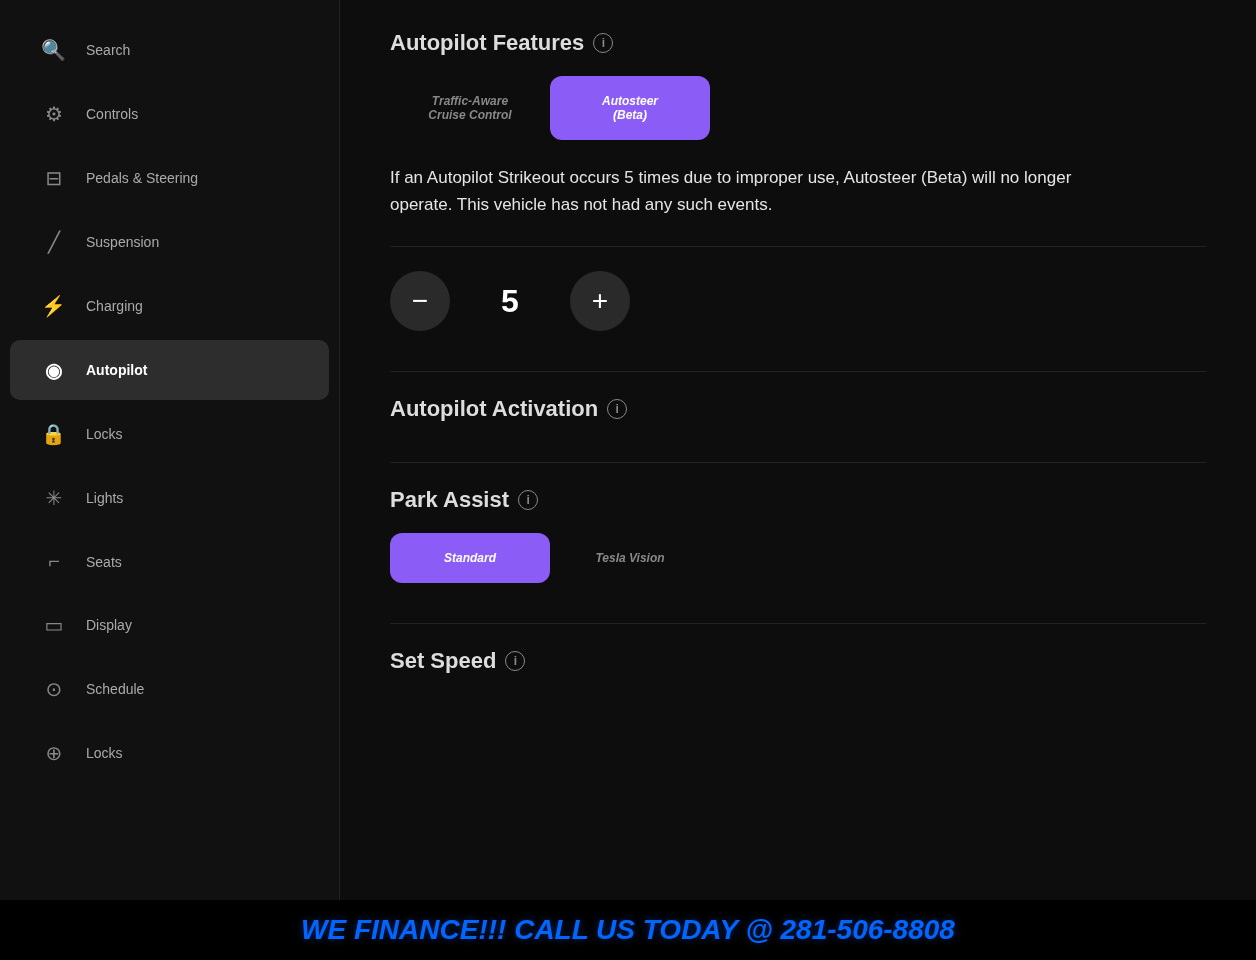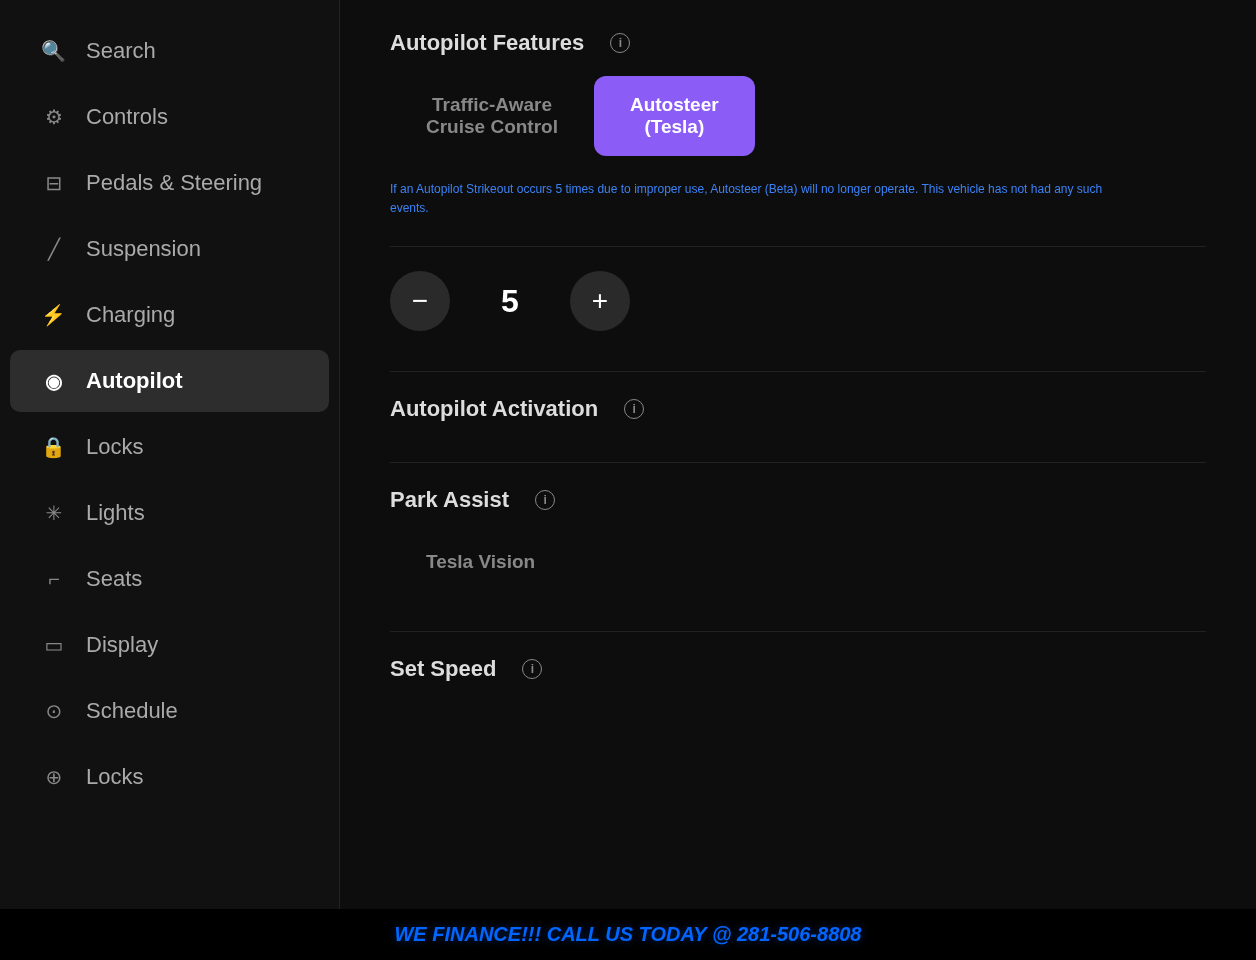--- a/index.html
+++ b/index.html
@@ -54,39 +54,39 @@
       width: 28px;
       text-align: center;
       color: #888;
     }
 
     .sidebar-item.active .icon {
       color: #fff;
     }
 
     .sidebar-item .label {
-      font-size: 22px;
+      font-size: 14px;
     }
 
     
     .main {
       flex: 1;
       padding: 30px 50px;
       overflow-y: auto;
       background: #0d0d0d;
     }
 
     .section-title {
       font-size: 22px;
       font-weight: 600;
       color: #ddd;
       margin-bottom: 20px;
       display: flex;
       align-items: center;
-      gap: 26px;
+      gap: 9px;
     }
 
     .info-icon {
       display: inline-flex;
       align-items: center;
       justify-content: center;
       width: 20px;
       height: 20px;
       border: 1.5px solid #888;
       border-radius: 50%;
@@ -101,36 +101,37 @@
     .toggle-group {
       display: flex;
       gap: 0;
       margin-bottom: 24px;
     }
 
     .toggle-btn {
       padding: 18px 36px;
       border: none;
       cursor: pointer;
-      font-size: 19px;
+      font-size: 12px;
       font-weight: 600;
       border-radius: 12px;
       background: transparent;
       color: #888;
       min-width: 160px;
+      font-style: italic;
     }
 
     .toggle-btn.active {
       background: #8b5cf6;
       color: #fff;
     }
 
     .info-text {
-      font-size: 12px;
-      color: #3b82f6;
+      font-size: 17px;
+      color: #e5e5e5;
       line-height: 1.6;
       margin-bottom: 28px;
       max-width: 720px;
     }
 
     
     .cruise-section {
       margin-bottom: 40px;
     }
 
@@ -183,21 +184,21 @@
       bottom: 0;
       left: 0;
       width: 100%;
       background: #000;
       padding: 14px 20px;
       text-align: center;
       z-index: 100;
     }
 
     .bottom-banner-text {
-      font-size: 20px;
+      font-size: 28px;
       font-weight: 800;
       color: #0066ff;
       font-style: italic;
       text-shadow: 0 0 8px rgba(0,100,255,0.4);
     }
 
     .divider {
       height: 1px;
       background: #222;
       margin: 8px 0 24px 0;
@@ -280,21 +281,21 @@
         <span class="info-icon">i</span>
       </div>
 
       <div class="toggle-group">
         <button class="toggle-btn">
           <span>Traffic-Aware</span><br>
           <span>Cruise Control</span>
         </button>
         <button class="toggle-btn active">
           <span>Autosteer</span><br>
-          <span>(Tesla)</span>
+          <span>(Beta)</span>
         </button>
       </div>
 
       <p class="info-text">If an Autopilot Strikeout occurs 5 times due to improper use, Autosteer (Beta) will no longer operate. This vehicle has not had any such events.</p>
     </section>
 
     <div class="divider"></div>
 
     <section class="cruise-section">
       <div class="distance-control">
@@ -318,20 +319,23 @@
     </section>
 
     <div class="divider"></div>
 
     <section class="park-section">
       <div class="section-title">
         <span>Park Assist</span>
         <span class="info-icon">i</span>
       </div>
       <div class="toggle-group">
+        <button class="toggle-btn active">
+          <span>Standard</span>
+        </button>
         <button class="toggle-btn">
           <span>Tesla Vision</span>
         </button>
       </div>
     </section>
 
     <div class="divider"></div>
 
     <section class="speed-section">
       <div class="section-title">

